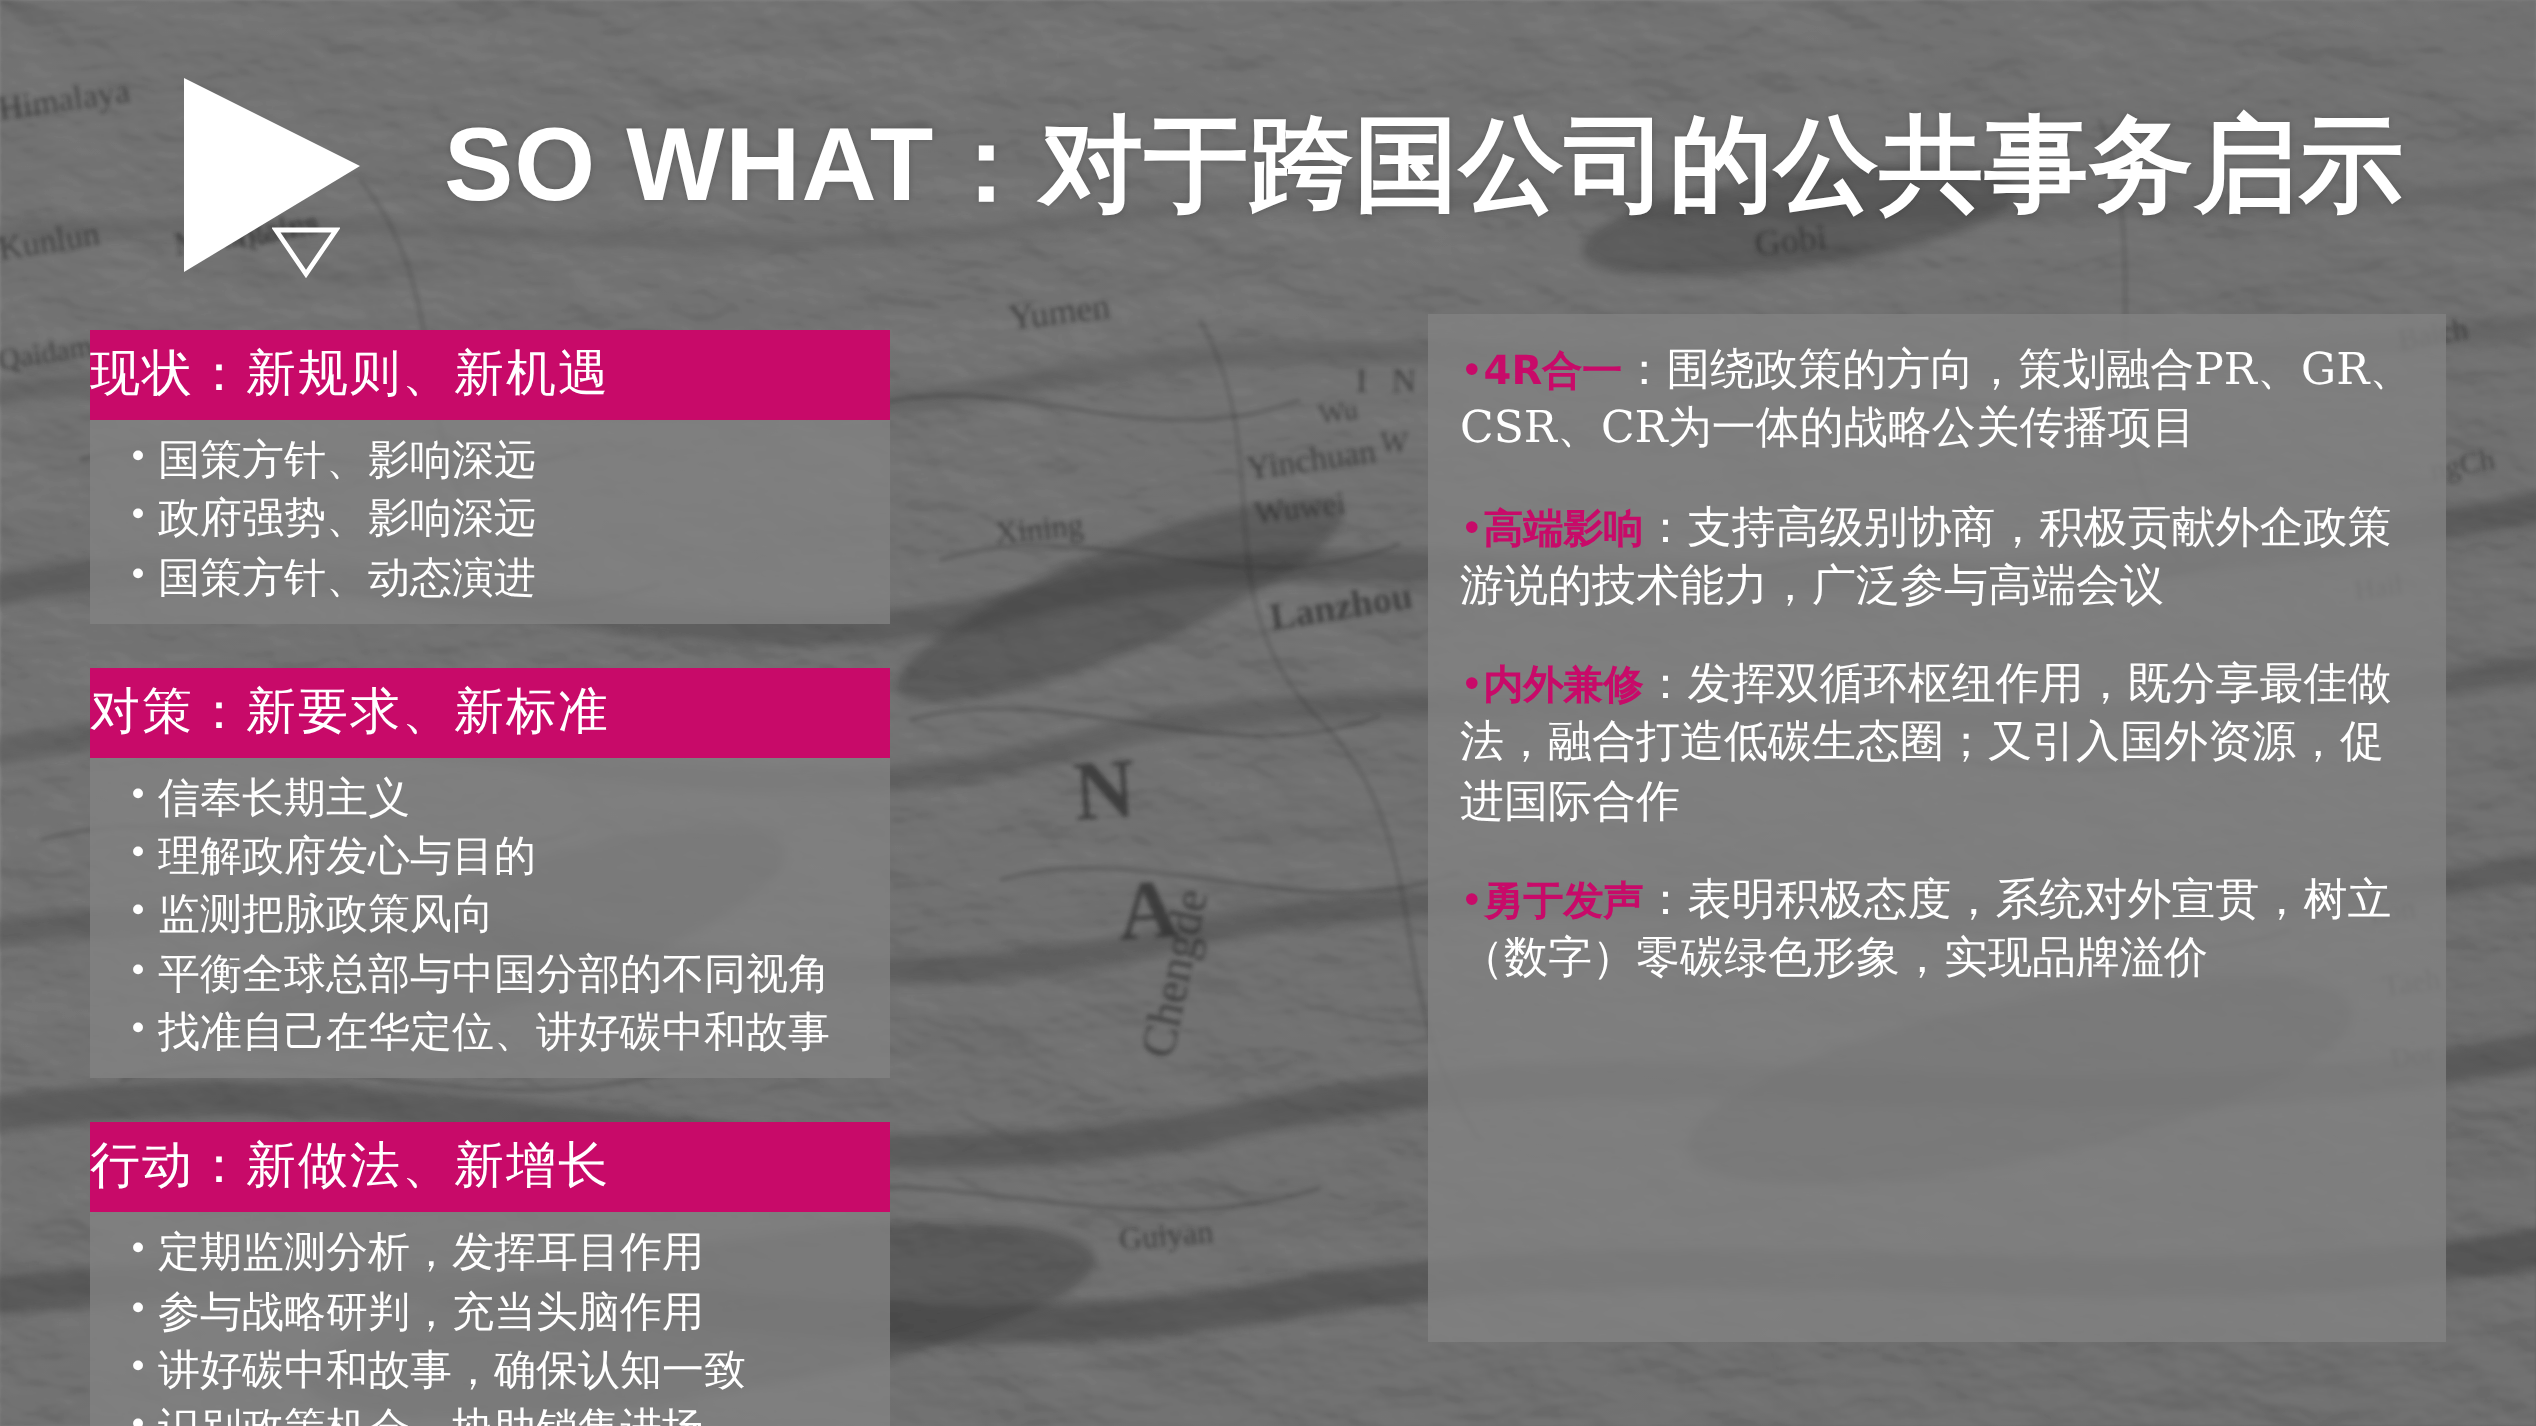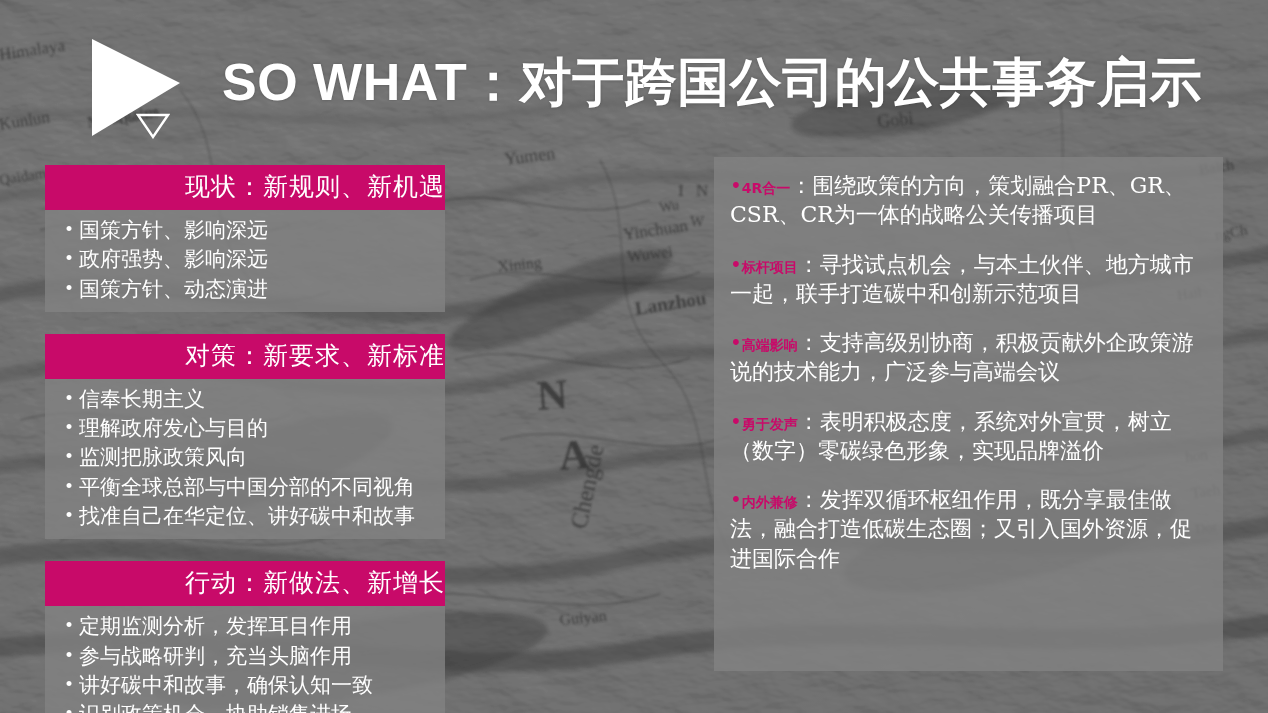--- a/index.html
+++ b/index.html
@@ -54,21 +54,21 @@
   #left-col {
     position:absolute;
     left:45px; top:165px;
     width:400px;
   }
   .panel { margin-bottom:22px; }
   .panel-header {
     background:#c80a69;
     color:#ffffff;
     font-size:25px;
-    text-align:right;
+    text-align:left;
     padding:5px 0 7px 0;
     letter-spacing:1px;
     font-family:"DejaVu Serif","Liberation Serif",serif;
   }
   .panel-body {
     background:rgba(130,130,130,0.80);
     padding:6px 0 8px 0;
   }
   .bullet-row {
     display:flex;
@@ -103,21 +103,21 @@
     margin-bottom:20px;
     font-family:"DejaVu Serif","Liberation Serif",serif;
     text-indent:0;
   }
   .r-item:last-child { margin-bottom:0; }
   .r-bullet { color:#c80a69; font-size:20px; }
   .r-key {
     color:#c80a69;
     font-weight:bold;
     font-family:"DejaVu Sans","Liberation Sans",sans-serif;
-    font-size:14px;
+    font-size:20px;
   }
   .r-sep { color:#ffffff; }
 </style>
 </head>
 <body>
 
 <div id="slide">
 
   <div id="map-bg">
     <svg viewBox="0 0 1268 713" preserveAspectRatio="none" aria-hidden="true">
@@ -296,31 +296,28 @@
     </div>
 
   </div>
 
   <div id="right-panel">
 
     <div class="r-item">
       <span class="r-bullet">•</span><span class="r-key">4R合一</span><span class="r-sep">：</span><span>围绕政策的方向，策划融合PR、GR、CSR、CR为一体的战略公关传播项目</span>
     </div>
 
-    <div class="r-item">
-      <span class="r-bullet">•</span><span class="r-key">标杆项目</span><span class="r-sep">：</span><span>寻找试点机会，与本土伙伴、地方城市一起，联手打造碳中和创新示范项目</span>
-    </div>
 
     <div class="r-item">
       <span class="r-bullet">•</span><span class="r-key">高端影响</span><span class="r-sep">：</span><span>支持高级别协商，积极贡献外企政策游说的技术能力，广泛参与高端会议</span>
     </div>
 
     <div class="r-item">
+      <span class="r-bullet">•</span><span class="r-key">内外兼修</span><span class="r-sep">：</span><span>发挥双循环枢纽作用，既分享最佳做法，融合打造低碳生态圈；又引入国外资源，促进国际合作</span>
+    </div>
+
+    <div class="r-item">
       <span class="r-bullet">•</span><span class="r-key">勇于发声</span><span class="r-sep">：</span><span>表明积极态度，系统对外宣贯，树立（数字）零碳绿色形象，实现品牌溢价</span>
     </div>
 
-    <div class="r-item">
-      <span class="r-bullet">•</span><span class="r-key">内外兼修</span><span class="r-sep">：</span><span>发挥双循环枢纽作用，既分享最佳做法，融合打造低碳生态圈；又引入国外资源，促进国际合作</span>
-    </div>
-
   </div>
 
 </div>
 
 </body></html>

